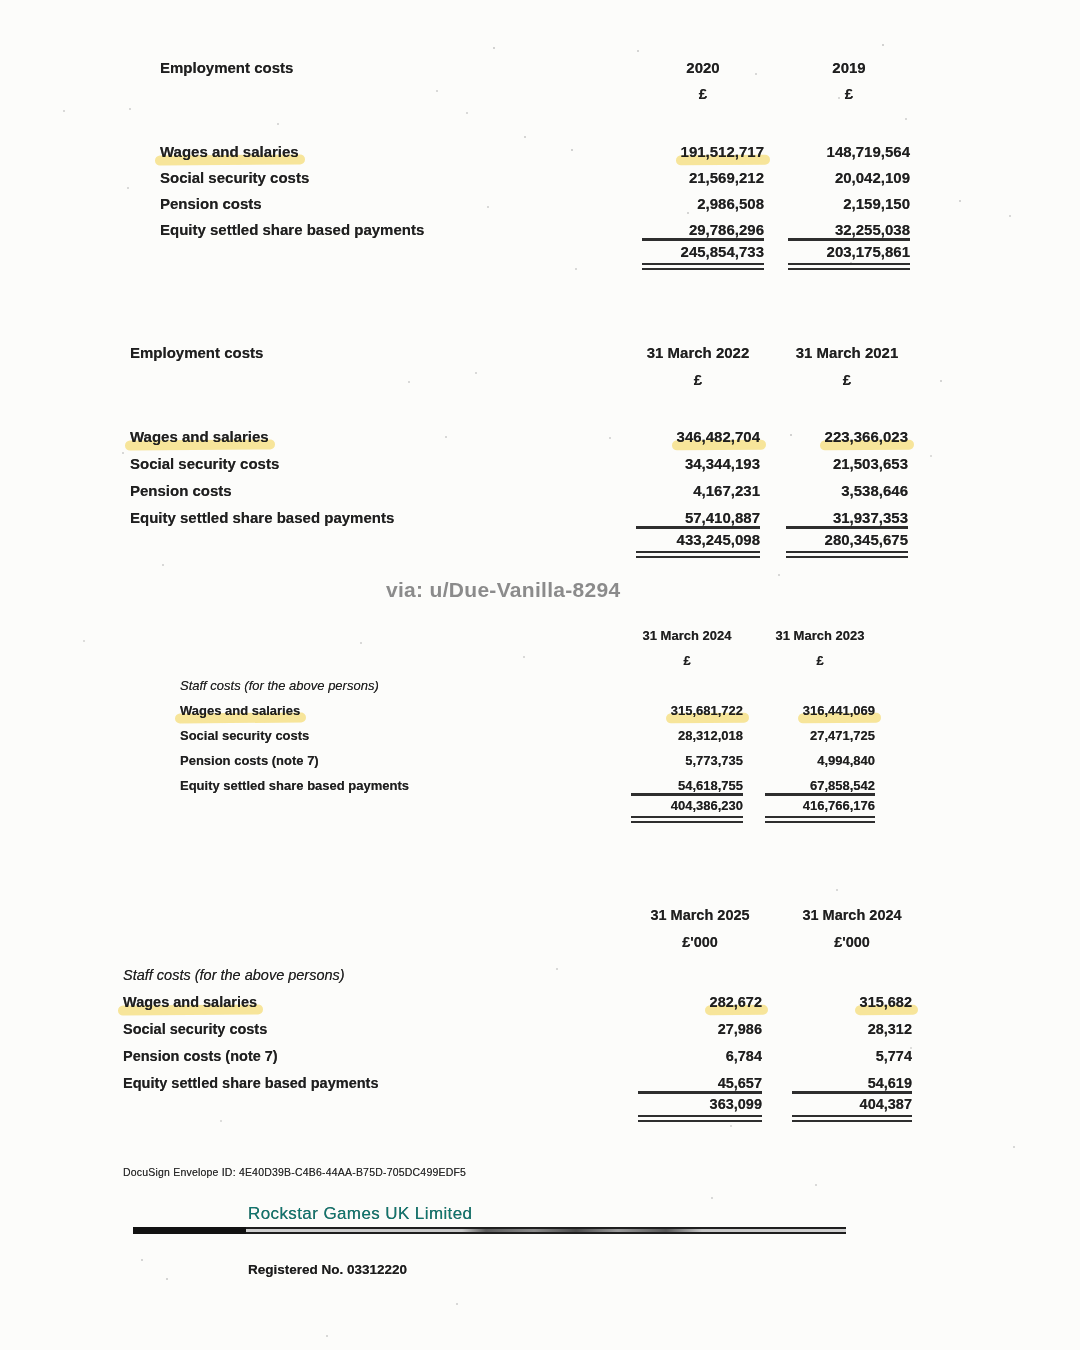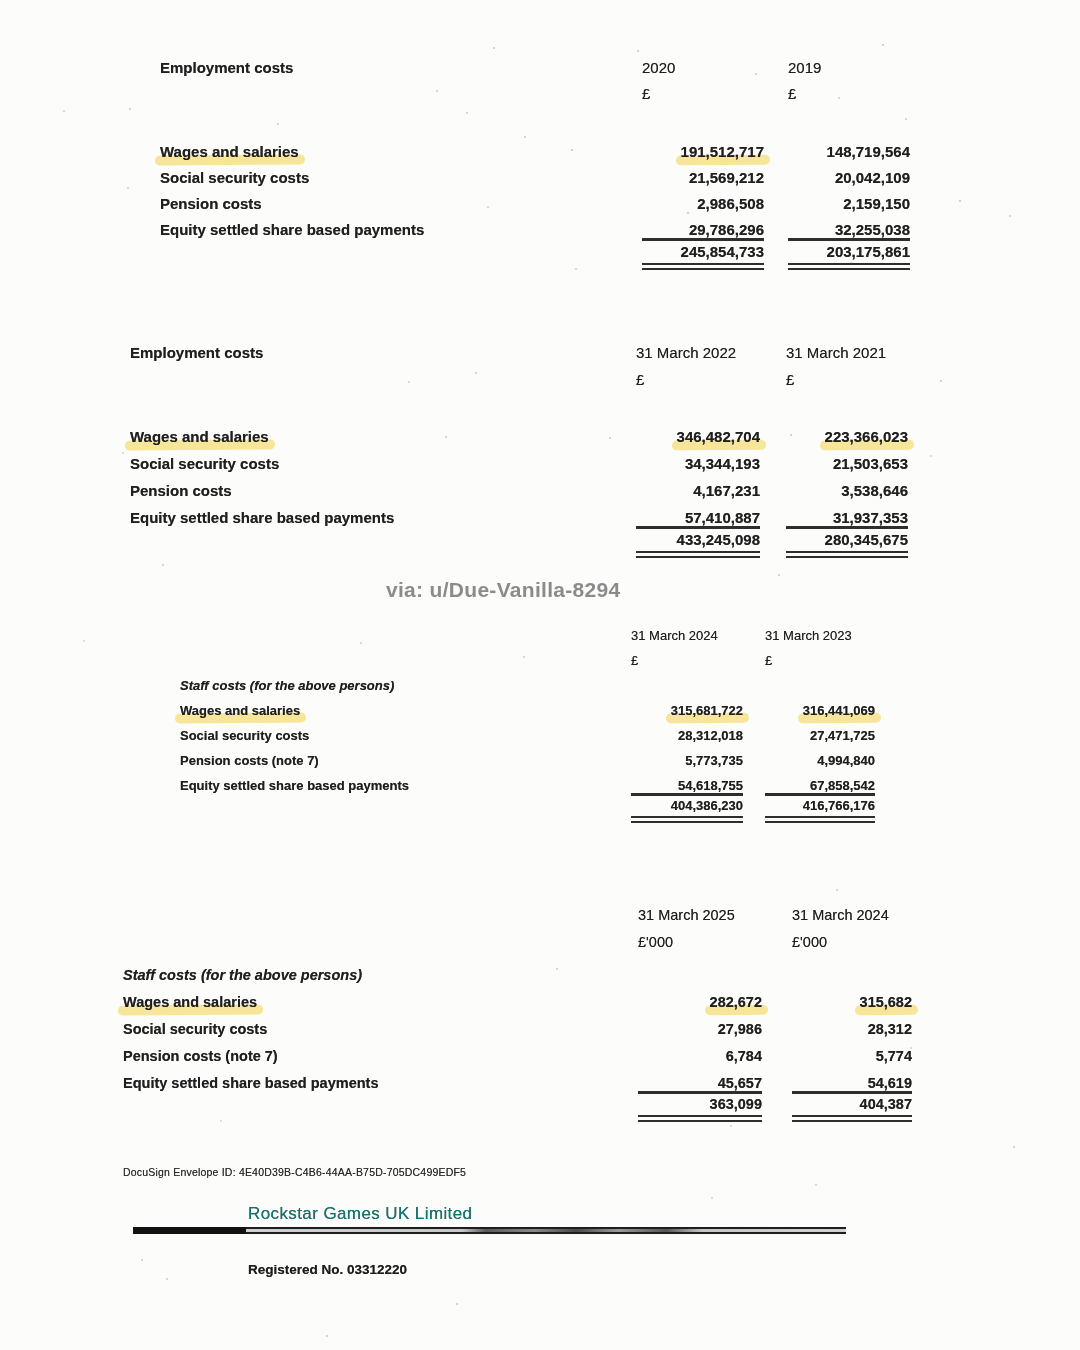--- a/index.html
+++ b/index.html
@@ -10,25 +10,25 @@
     font-family:"Liberation Sans", sans-serif; color:#1f1f1f;
     text-shadow:0 0 0.6px rgba(25,25,25,0.65);
   }
 
   
   .tbl { position:absolute; }
   .row { display:flex; align-items:flex-end; }
   .lbl { flex:1; text-align:left; }
   .cell1 { width:var(--c1w); }
   .cell2 { width:var(--c2w); margin-left:var(--gap); }
-  .ch  { text-align:left; font-weight:400; }
+  .ch  { text-align:center; font-weight:700; }
   .num { text-align:right;  font-weight:700; font-variant-numeric:tabular-nums; }
   .title { font-weight:700; }
   .rowlbl { font-weight:700; }
-  .section-lbl { font-weight:700; font-style:italic; }
+  .section-lbl { font-weight:400; font-style:italic; }
   .tcell { border-top:3px solid #2e2e2e; border-bottom:7px double #2e2e2e; padding:2px 0 3px 0; }
   .spacer1 { height:32px; } .spacer2 { height:30px; } .spacer4 { height:6px; }
 
   
   .t1 { top:50px; left:160px; width:750px; --c1w:122px; --c2w:122px; --gap:24px; font-size:15px; }
   .t1 .row { height:26px; }
   
   .t2 { top:334px; left:130px; width:778px; --c1w:124px; --c2w:122px; --gap:26px; font-size:15px; }
   .t2 .row { height:27px; }
   

